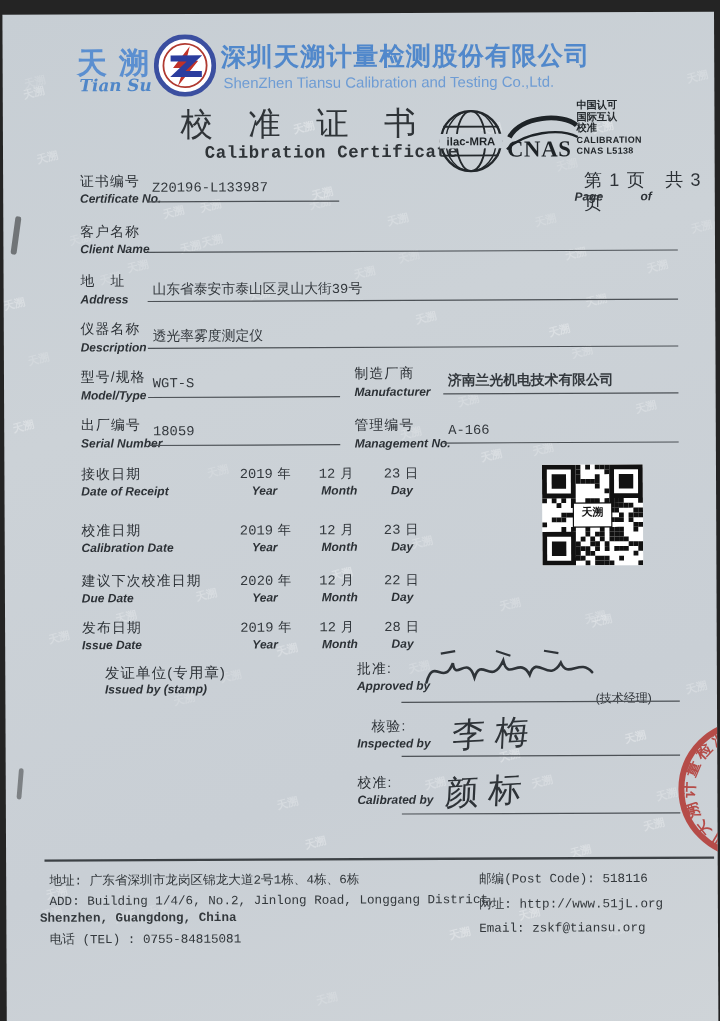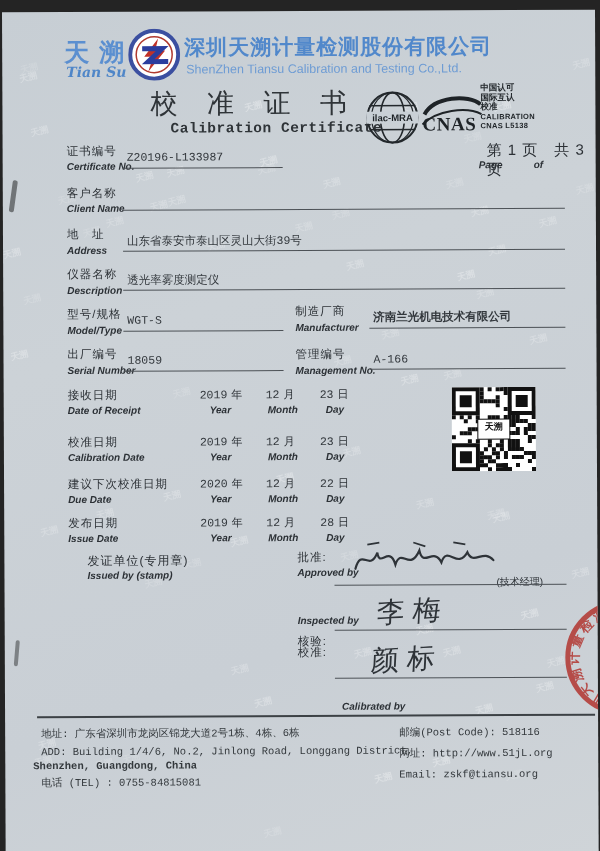--- a/index.html
+++ b/index.html
@@ -368,27 +368,27 @@
 
   <div class="abs lbl-zh" style="left:293px;top:539px;">批准:</div>
   <div class="abs lbl-en" style="left:293px;top:556px;">Approved by</div>
   <svg class="abs" style="left:345px;top:528px;" width="150" height="42" viewBox="0 0 150 42">
     <path d="M6,30 C12,8 20,34 28,14 C30,30 40,6 46,26 C52,8 60,34 70,12 C74,30 84,8 92,24 C98,6 108,32 118,14 C124,28 134,10 144,22" fill="none" stroke="#2e3338" stroke-width="2.2" stroke-linecap="round"></path>
     <path d="M18,6 L30,4 M64,4 L76,8 M104,4 L116,6" stroke="#2e3338" stroke-width="1.8" fill="none"></path>
   </svg>
   <div class="abs note" style="left:492px;top:565px;">(技术经理)</div>
   <div class="abs ul" style="left:330px;top:574px;width:232px;border-bottom-width:1.8px;"></div>
 
-  <div class="abs lbl-zh" style="left:293px;top:587px;margin-top:36px;">核验:</div>
+  <div class="abs lbl-zh" style="left:305px;top:587px;">核验:</div>
   <div class="abs lbl-en" style="left:293px;top:604px;">Inspected by</div>
   <div class="abs hand" style="left:372px;top:582px;">李梅</div>
   <div class="abs ul" style="left:330px;top:619px;width:232px;border-bottom-width:1.8px;"></div>
 
   <div class="abs lbl-zh" style="left:293px;top:634px;">校准:</div>
-  <div class="abs lbl-en" style="left:293px;top:690px;margin-left:44px;">Calibrated by</div>
+  <div class="abs lbl-en" style="left:293px;top:651px;">Calibrated by</div>
   <div class="abs hand" style="left:366px;top:630px;">颜标</div>
   <div class="abs ul" style="left:330px;top:667px;width:232px;border-bottom-width:1.8px;"></div>
 
   <svg class="abs" style="left:540px;top:572px;opacity:0.85;" width="140" height="150" viewBox="0 0 140 150">
     <defs>
       <path id="stampArc" d="M 78,122 A 45,45 0 1 1 79,122"></path>
     </defs>
     <circle cx="78" cy="76" r="55" fill="none" stroke="#b23530" stroke-width="5"></circle>
     <text font-size="13" fill="#b23530" font-weight="bold" letter-spacing="3">
       <textPath href="#stampArc">深圳天溯计量检测股份有限公司</textPath>

